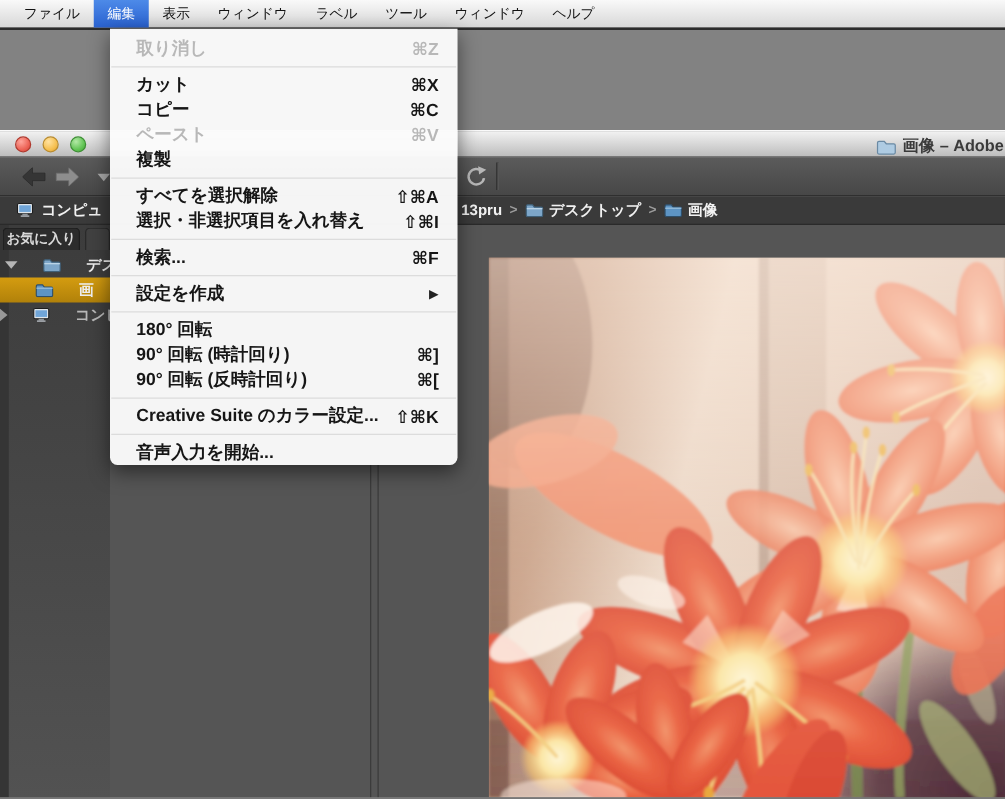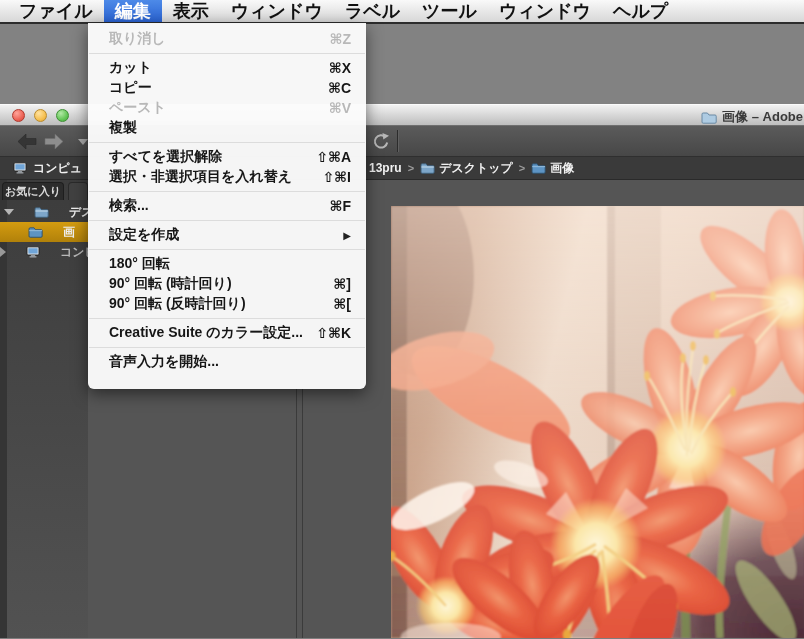--- a/index.html
+++ b/index.html
@@ -10,33 +10,33 @@
     -webkit-font-smoothing:antialiased;
   }
   
   #menubar{
     position:absolute;top:0;left:0;right:0;height:22px;
     background:linear-gradient(#f9f9f9,#d7d7d7);
     border-bottom:2px solid #2c2c2c;
     display:flex;align-items:stretch;padding-left:8px;z-index:50;
   }
   .mb-item{
-    padding:0 11px;line-height:22px;font-size:18px;font-weight:bold;color:#111;
+    padding:0 11px;line-height:22px;font-size:11px;font-weight:normal;color:#111;
     white-space:nowrap;
   }
   .mb-item.active{
     background:linear-gradient(#4d8ae8,#2a62d1);color:#fff;
   }
   
   #dropdown{
     position:absolute;left:88px;top:23px;width:278px;z-index:60;
     background:rgba(251,251,251,0.97);
     border-radius:0 0 6px 6px;
     box-shadow:0 5px 16px rgba(0,0,0,0.5);
-    padding:6px 0 17px 0;box-sizing:border-box;
+    padding:6px 0 0 0;box-sizing:border-box;
   }
   .menu-item{
     height:20px;display:flex;align-items:center;justify-content:space-between;
     padding:0 15px 0 21px;font-size:14px;font-weight:bold;color:#161616;
     white-space:nowrap;
   }
   .menu-item .shortcut{color:#161616;font-weight:bold;}
   .menu-item.disabled,.menu-item.disabled .shortcut{color:#b8b8b8;}
   .menu-item.highlighted{background:linear-gradient(#4a85e8,#2b63d4);color:#fff;}
   .menu-item.highlighted .shortcut{color:#fff;}

